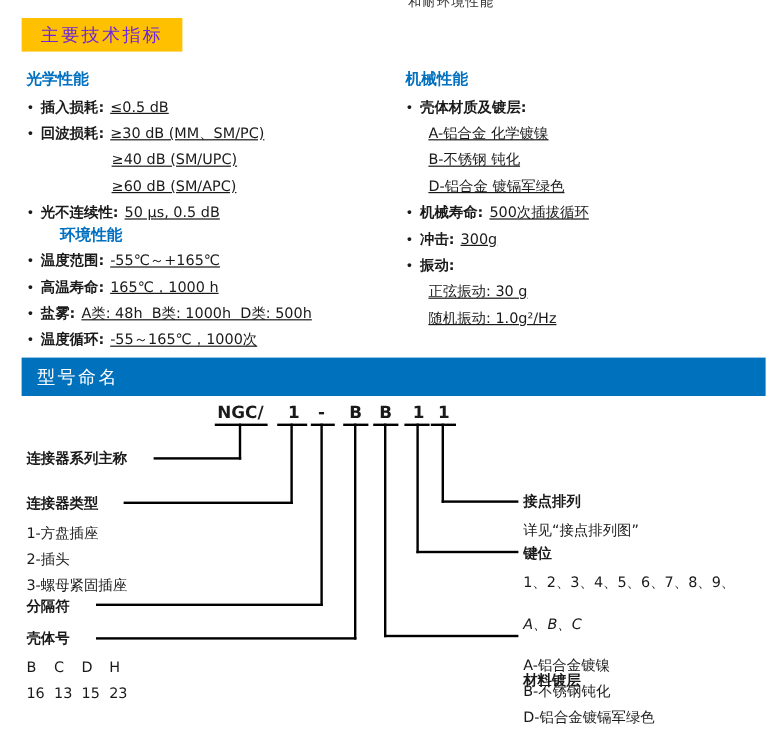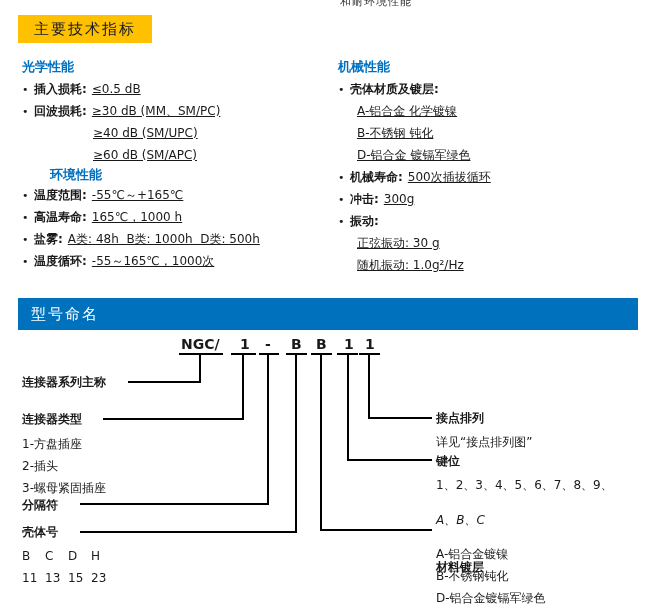--- a/index.html
+++ b/index.html
@@ -4,21 +4,21 @@
 <style>
   html,body{margin:0;padding:0;}
   body{font-family:"DejaVu Sans","Liberation Sans",sans-serif;background:#ffffff;}
   #page{position:relative;width:651px;height:610px;background:#fff;overflow:hidden;color:#1a1a1a;}
 
   
   .top-fragment{position:absolute;left:340px;top:-6px;font-size:11px;color:#333;letter-spacing:1px;}
 
   
   .yellow-box{position:absolute;left:18px;top:15px;width:134px;height:28px;background:#FFC000;
-    color:#0f172a;font-size:15px;letter-spacing:2px;display:flex;align-items:center;justify-content:center;}
+    color:#6d28d9;font-size:15px;letter-spacing:2px;display:flex;align-items:center;justify-content:center;}
 
   
   .spec-col{position:absolute;top:56px;font-size:12px;}
   .spec-col.left{left:22px;width:312px;}
   .spec-col.right{left:338px;width:305px;}
   .spec-heading{height:22px;line-height:22px;color:#0070C0;font-weight:bold;font-size:13px;}
   .spec-heading.tight{height:18px;line-height:18px;margin-left:28px;}
   .spec-row{height:22px;line-height:22px;white-space:pre;}
   .spec-row .bullet{display:inline-block;width:12px;font-size:11px;}
   .spec-row .lbl{font-weight:bold;}
@@ -50,20 +50,21 @@
   <div class="top-fragment">和耐环境性能</div>
 
   <div class="yellow-box">主要技术指标</div>
 
   <div class="spec-col left">
     <div class="spec-heading">光学性能</div>
     <div class="spec-row"><span class="bullet">•</span><span class="lbl">插入损耗:</span><span class="val">≤0.5 dB</span></div>
     <div class="spec-row"><span class="bullet">•</span><span class="lbl">回波损耗:</span><span class="val">≥30 dB (MM、SM/PC)</span></div>
     <div class="spec-row cont-deep"><span class="val">≥40 dB (SM/UPC)</span></div>
     <div class="spec-row cont-deep"><span class="val">≥60 dB (SM/APC)</span></div>
+    <div class="spec-row"><span class="bullet">•</span><span class="lbl">光不连续性:</span><span class="val">50 μs, 0.5 dB</span></div>
     <div class="spec-heading tight">环境性能</div>
     <div class="spec-row"><span class="bullet">•</span><span class="lbl">温度范围:</span><span class="val">-55℃～+165℃</span></div>
     <div class="spec-row"><span class="bullet">•</span><span class="lbl">高温寿命:</span><span class="val">165℃，1000 h</span></div>
     <div class="spec-row"><span class="bullet">•</span><span class="lbl">盐雾:</span><span class="val">A类: 48h  B类: 1000h  D类: 500h</span></div>
     <div class="spec-row"><span class="bullet">•</span><span class="lbl">温度循环:</span><span class="val">-55～165℃，1000次</span></div>
   </div>
 
   <div class="spec-col right">
     <div class="spec-heading">机械性能</div>
     <div class="spec-row"><span class="bullet">•</span><span class="lbl">壳体材质及镀层:</span></div>
@@ -112,21 +113,21 @@
   <div class="hline" style="top:417px;left:368px;width:64px;"></div>
 
   <div class="dlabel bold" style="left:22px;top:374px;">连接器系列主称</div>
   <div class="dlabel bold" style="left:22px;top:411px;">连接器类型</div>
   <div class="dlabel" style="left:22px;top:436px;">1-方盘插座</div>
   <div class="dlabel" style="left:22px;top:458px;">2-插头</div>
   <div class="dlabel" style="left:22px;top:480px;">3-螺母紧固插座</div>
   <div class="dlabel bold" style="left:22px;top:497px;">分隔符</div>
   <div class="dlabel bold" style="left:22px;top:524px;">壳体号</div>
   <div class="dlabel" style="left:22px;top:549px;"><span class="cell">B</span><span class="cell">C</span><span class="cell">D</span><span class="cell">H</span></div>
-  <div class="dlabel" style="left:22px;top:571px;"><span class="cell">11</span><span class="cell">13</span><span class="cell">15</span><span class="cell">23</span></div>
+  <div class="dlabel" style="left:22px;top:571px;"><span class="cell">16</span><span class="cell">13</span><span class="cell">15</span><span class="cell">23</span></div>
 
   <div class="dlabel bold" style="left:436px;top:410px;">接点排列</div>
   <div class="dlabel" style="left:436px;top:434px;">详见“接点排列图”</div>
   <div class="dlabel bold" style="left:436px;top:453px;">键位</div>
   <div class="dlabel" style="left:436px;top:477px;">1、2、3、4、5、6、7、8、9、</div>
   <div class="dlabel" style="left:436px;top:512px;font-style:italic;">A、B、C</div>
   <div class="dlabel bold" style="left:436px;top:523px;margin-top:36px;">材料镀层</div>
   <div class="dlabel" style="left:436px;top:546px;">A-铝合金镀镍</div>
   <div class="dlabel" style="left:436px;top:568px;">B-不锈钢钝化</div>
   <div class="dlabel" style="left:436px;top:590px;">D-铝合金镀镉军绿色</div>

